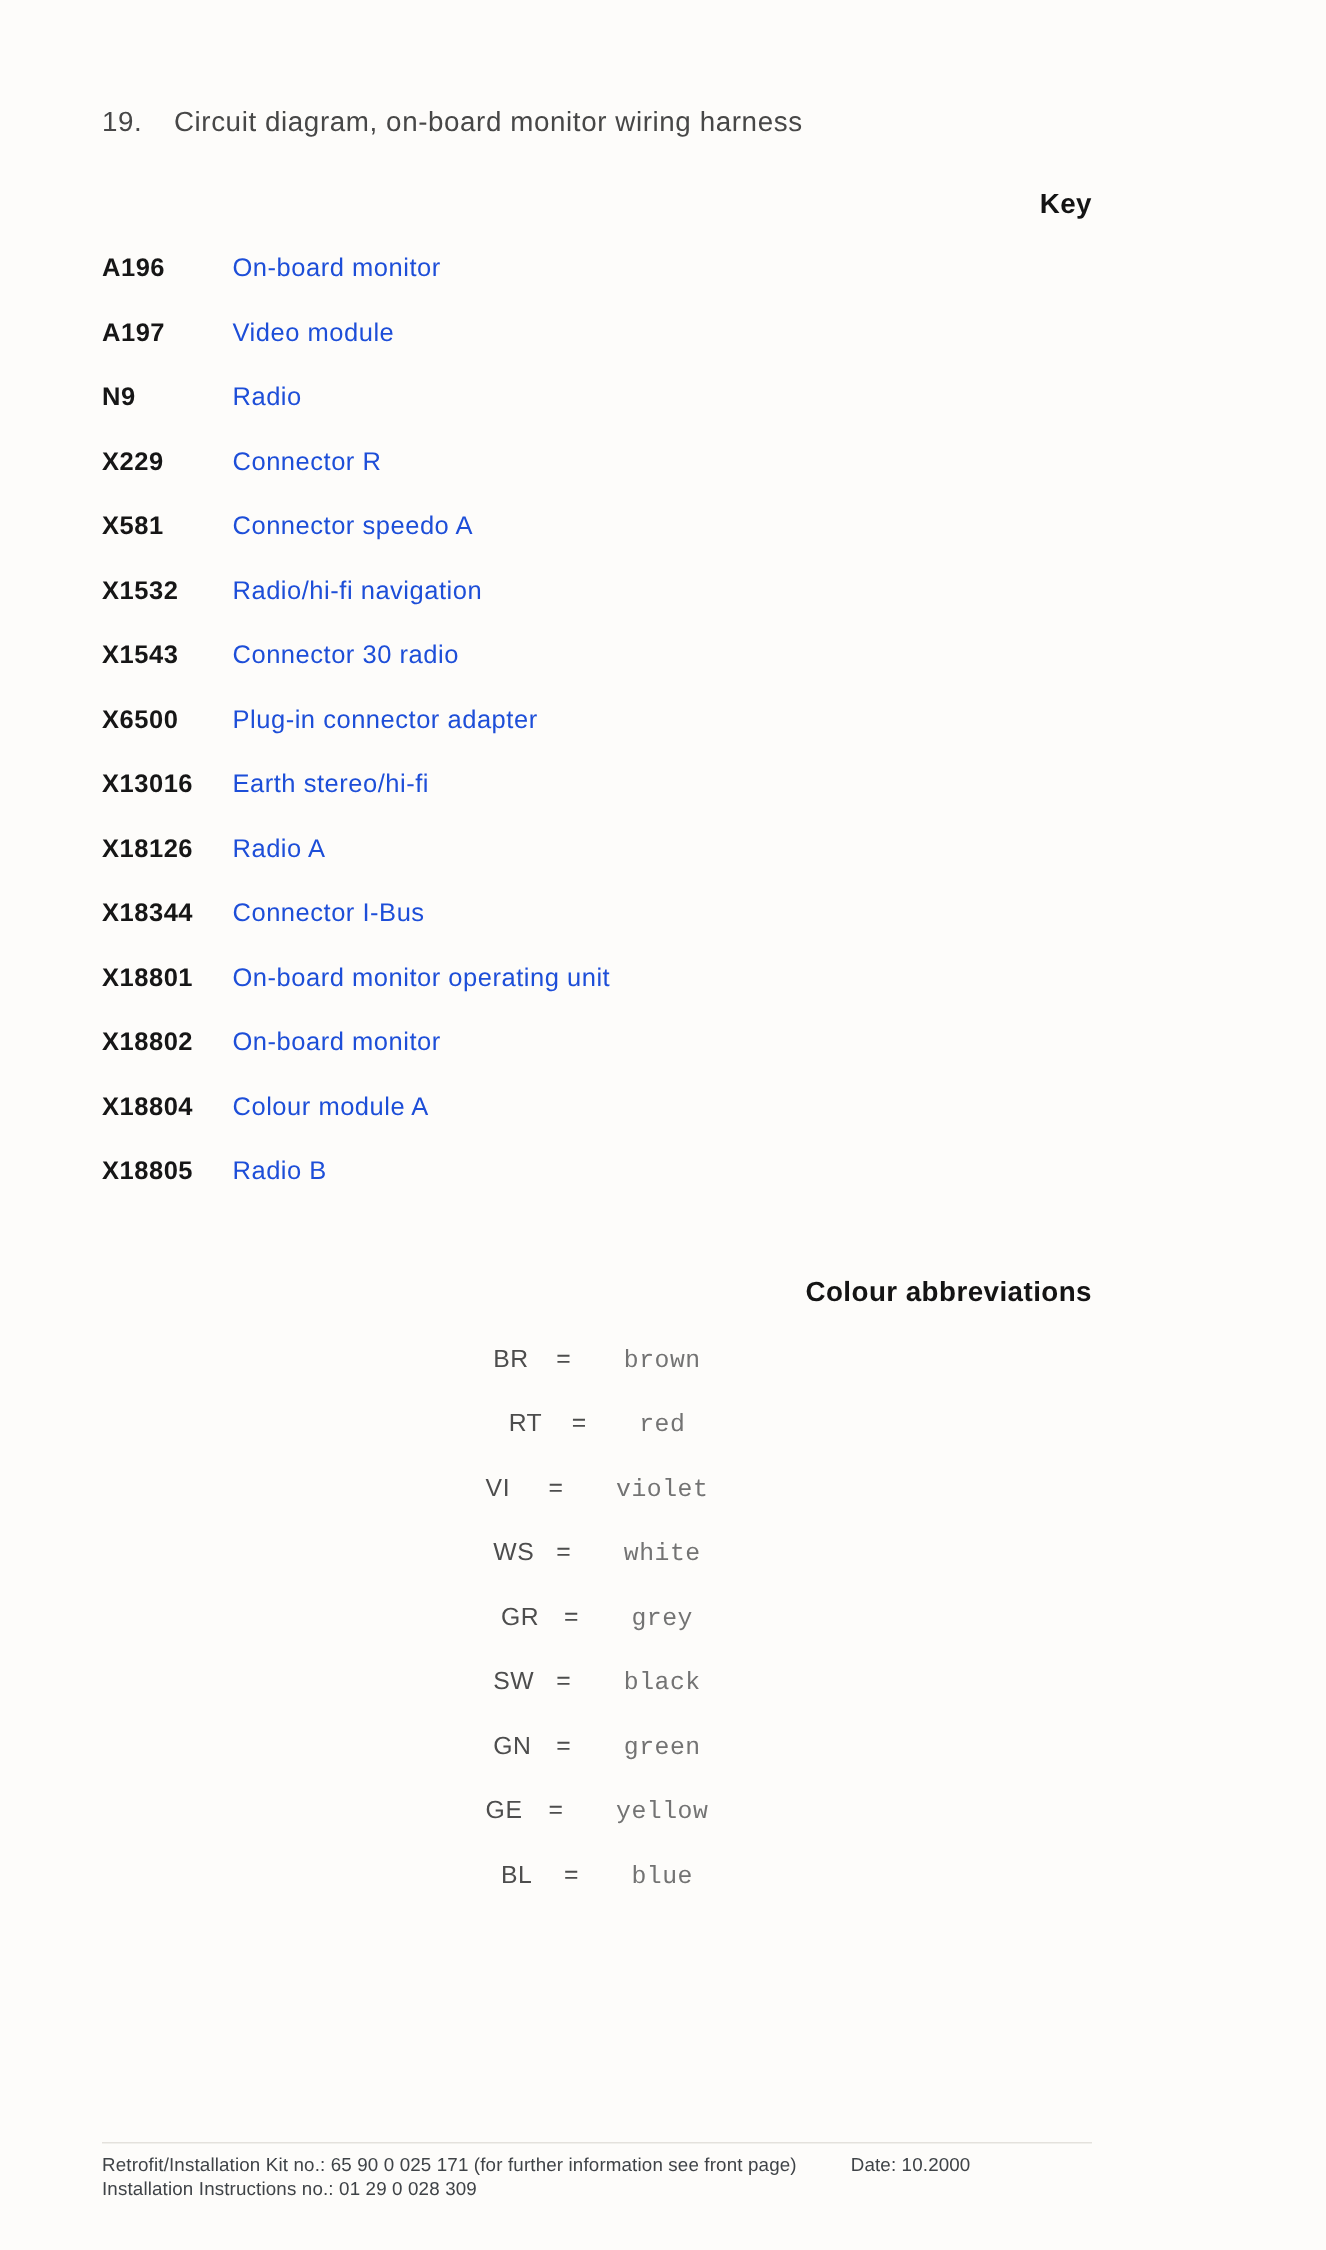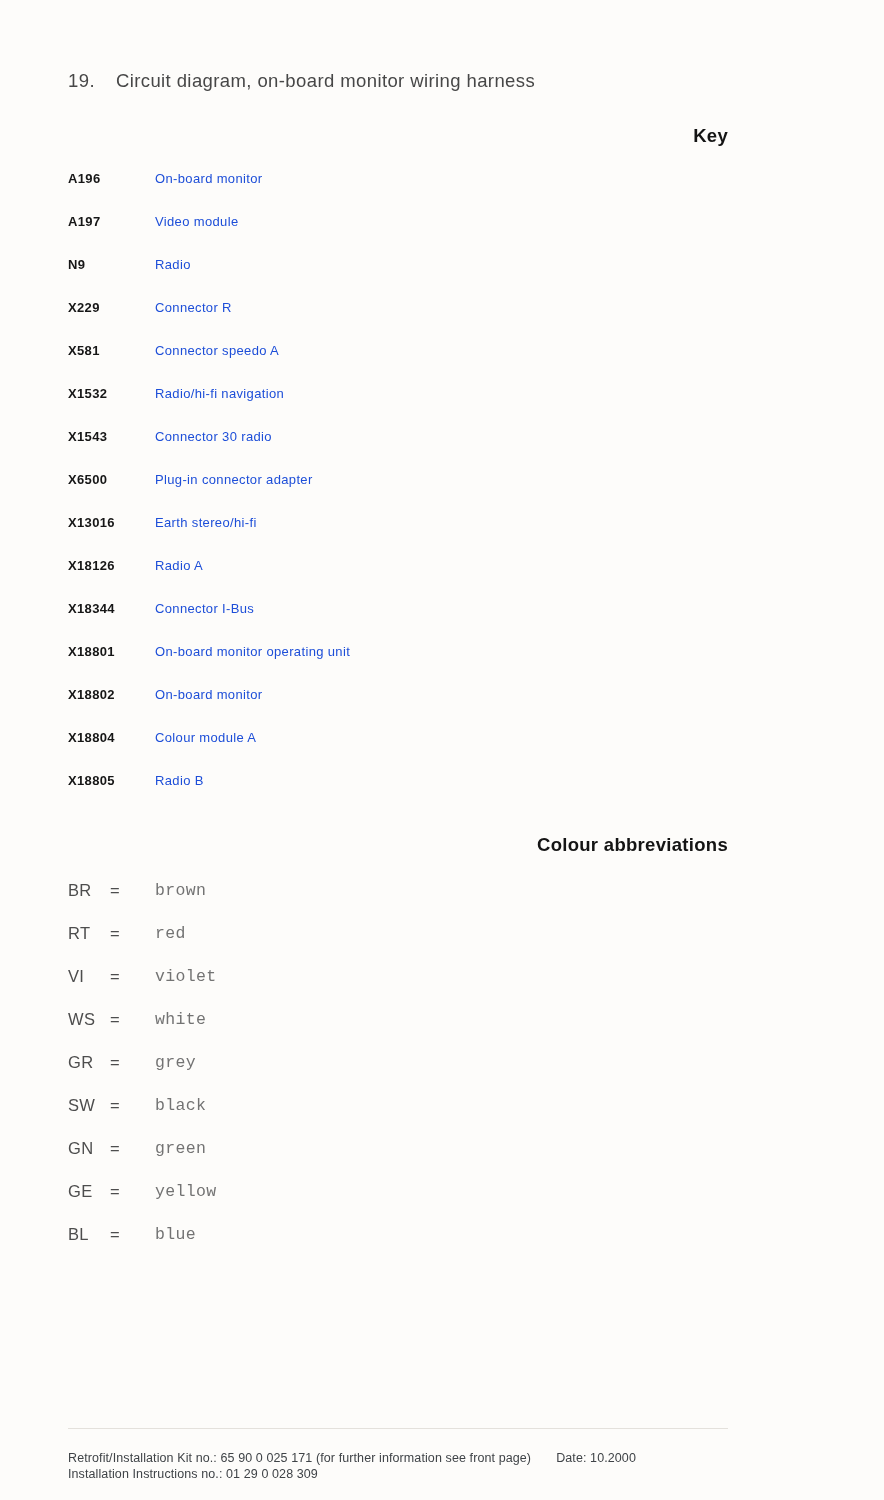--- a/index.html
+++ b/index.html
@@ -29,56 +29,57 @@
     font-weight: bold;
     letter-spacing: 0.3px;
     color: #141414;
     text-align: right;
   }
   .key-list { margin-top: 10px; }
   .key-row {
     height: 43px;
     display: flex;
     align-items: center;
-    font-size: 13px;
+    font-size: 17px;
     letter-spacing: 0.35px;
   }
   .key-code {
     width: 87px;
     flex: 0 0 87px;
     font-weight: bold;
     color: #161616;
   }
   .key-label { color: #1d4ed8; }
-  .colour-heading { margin-top: 32px; }
+  .colour-heading { margin-top: 48px; }
   .colour-list { margin-top: 13px; }
   .colour-row {
     height: 43px;
     display: flex;
     align-items: center;
     font-size: 16.5px;
     letter-spacing: 0.35px;
     color: #4d4d4d;
+    justify-content: center;
   }
   .colour-abbr { width: 42px; flex: 0 0 42px; }
   .colour-equals { width: 45px; flex: 0 0 45px; }
   .colour-name { color: #737373; font-family: Liberation Mono, monospace; }
   .page-footer {
     position: absolute;
     left: 68px; right: 64px;
     top: 1428px;
     border-top: 1px solid #e4e1dc;
-    padding-top: 21px;
+    padding-top: 6px;
     font-size: 12.5px;
     line-height: 16px;
     letter-spacing: 0.1px;
     color: #3f4347;
   }
   .footer-line1 { display: flex; }
-  .footer-date { margin-left: 25px; white-space: nowrap; }
+  .footer-date { margin-left: 36px; white-space: nowrap; }
 </style>
 </head>
 <body>
 
 <div class="page">
 
   <div class="doc-title">
     <span class="section-number">19.</span>
     <span>Circuit diagram, on-board monitor wiring harness</span>
   </div>

